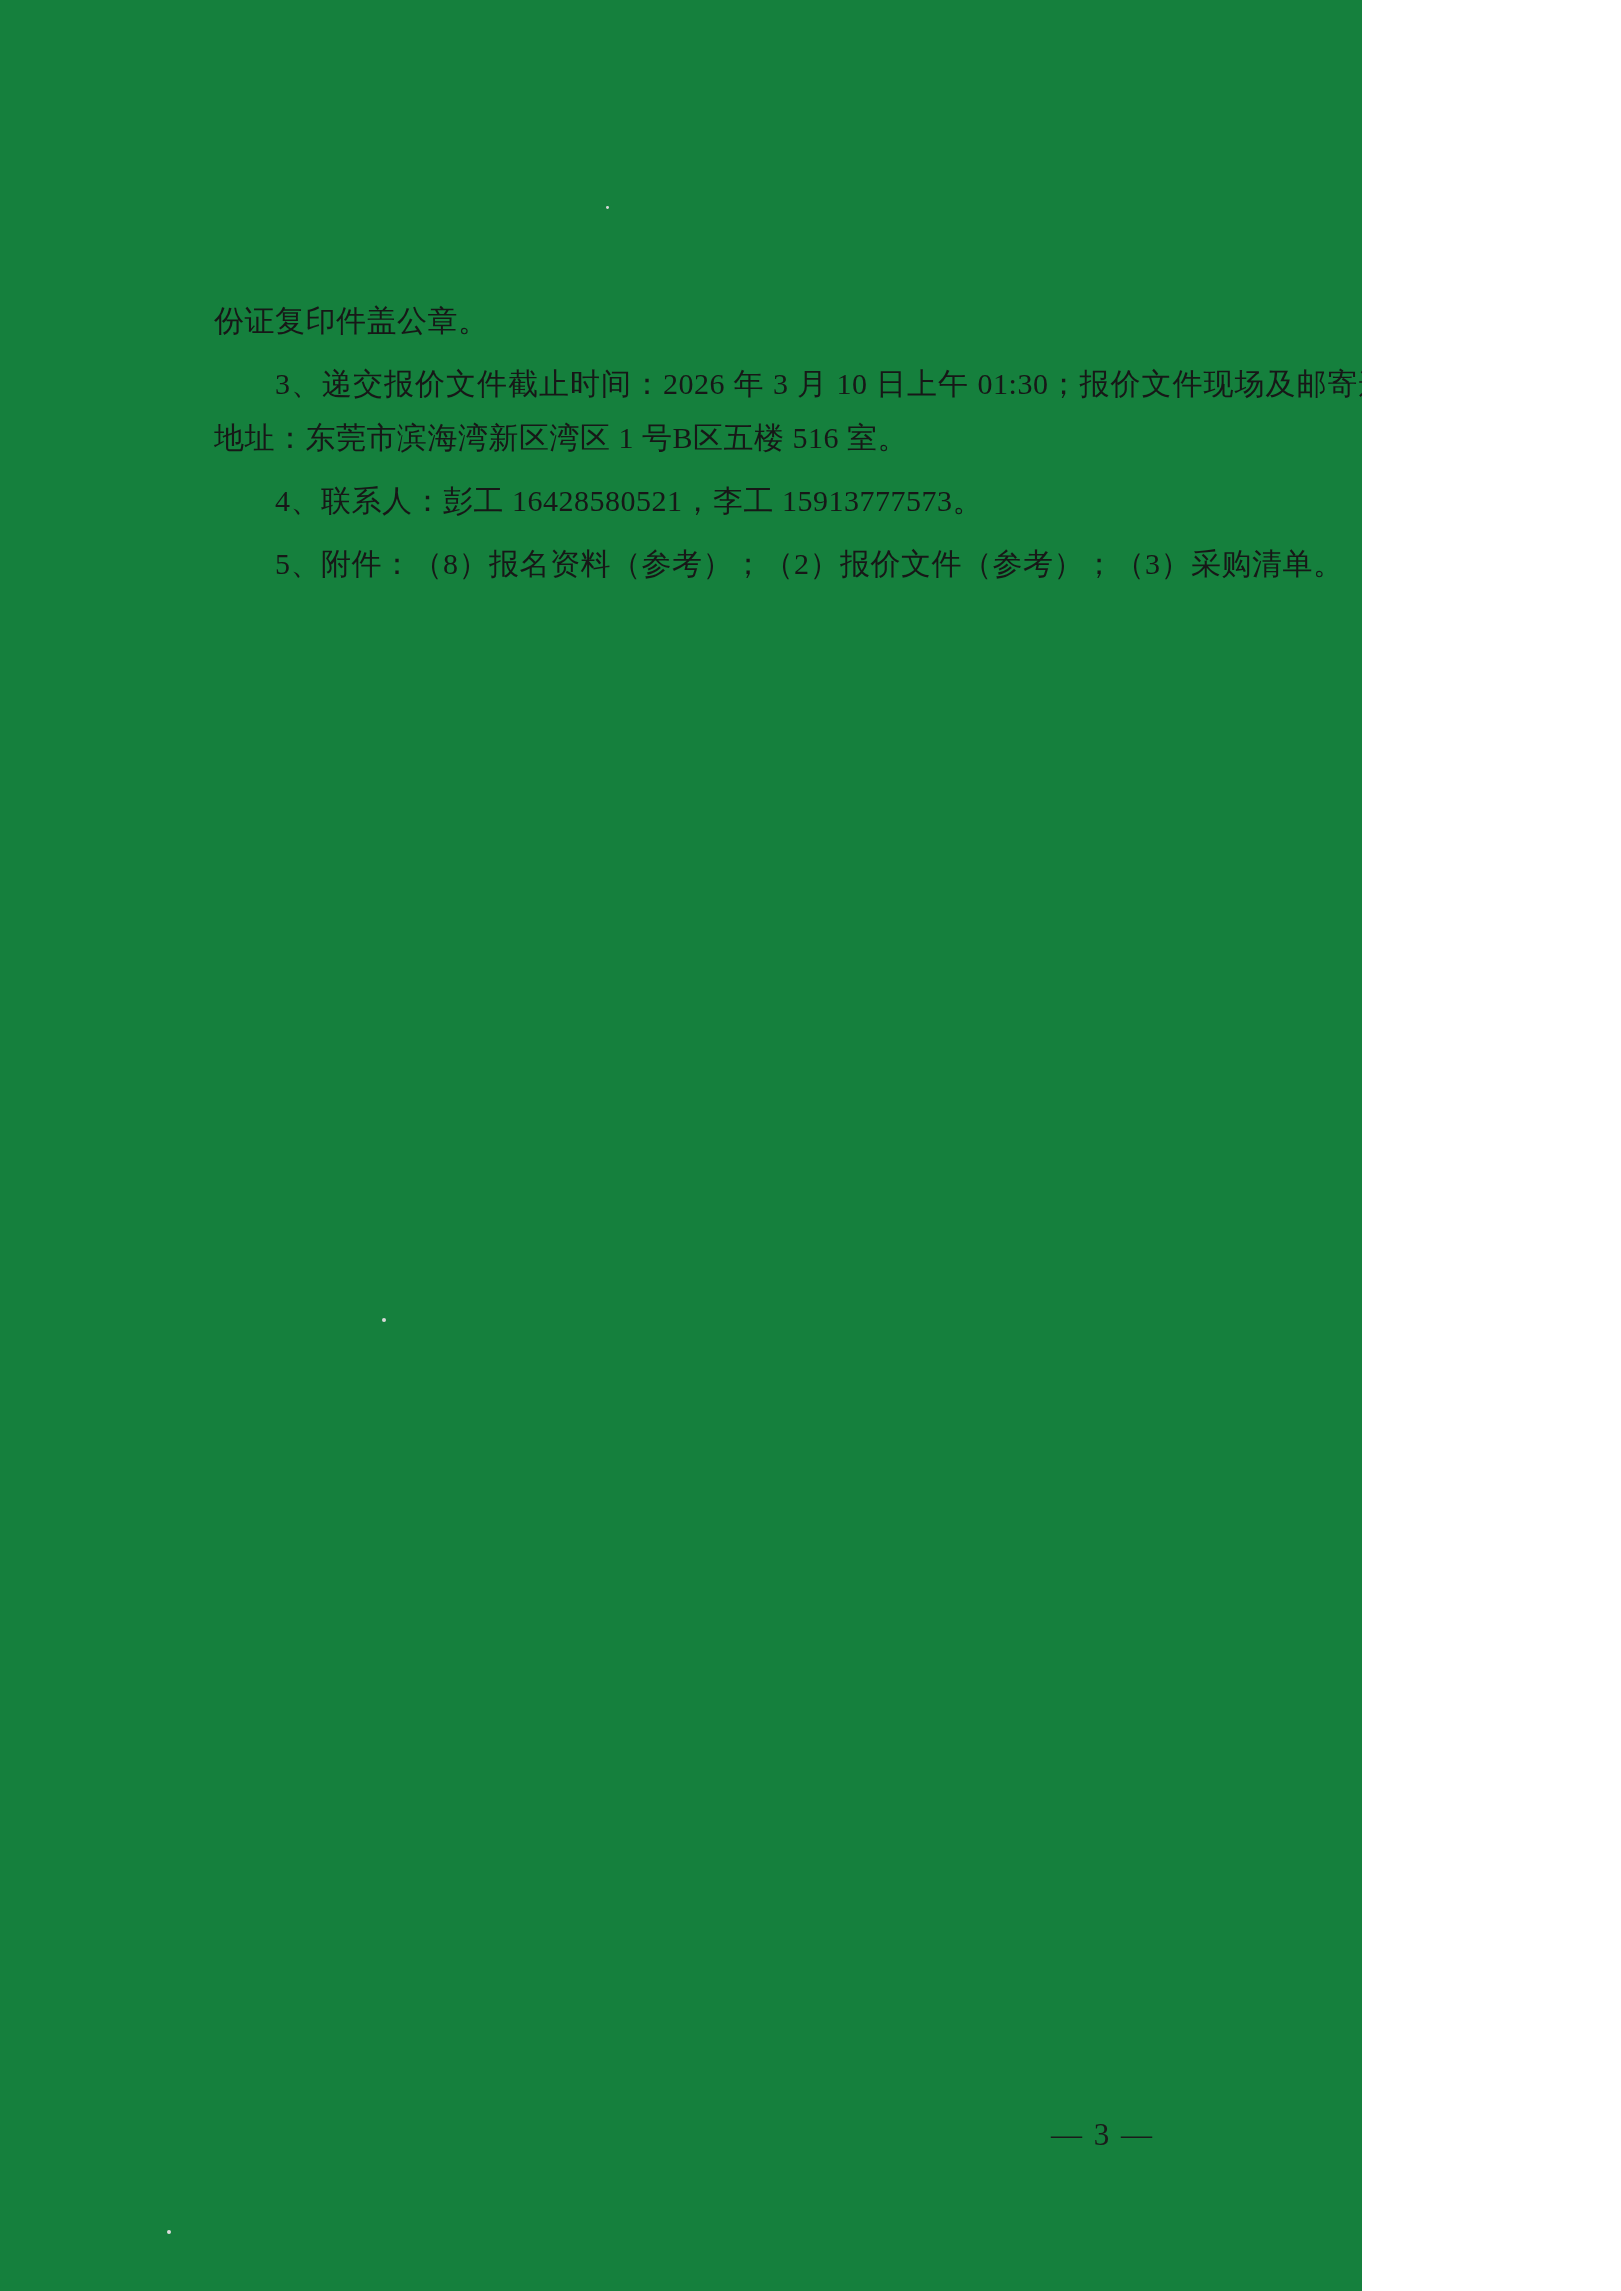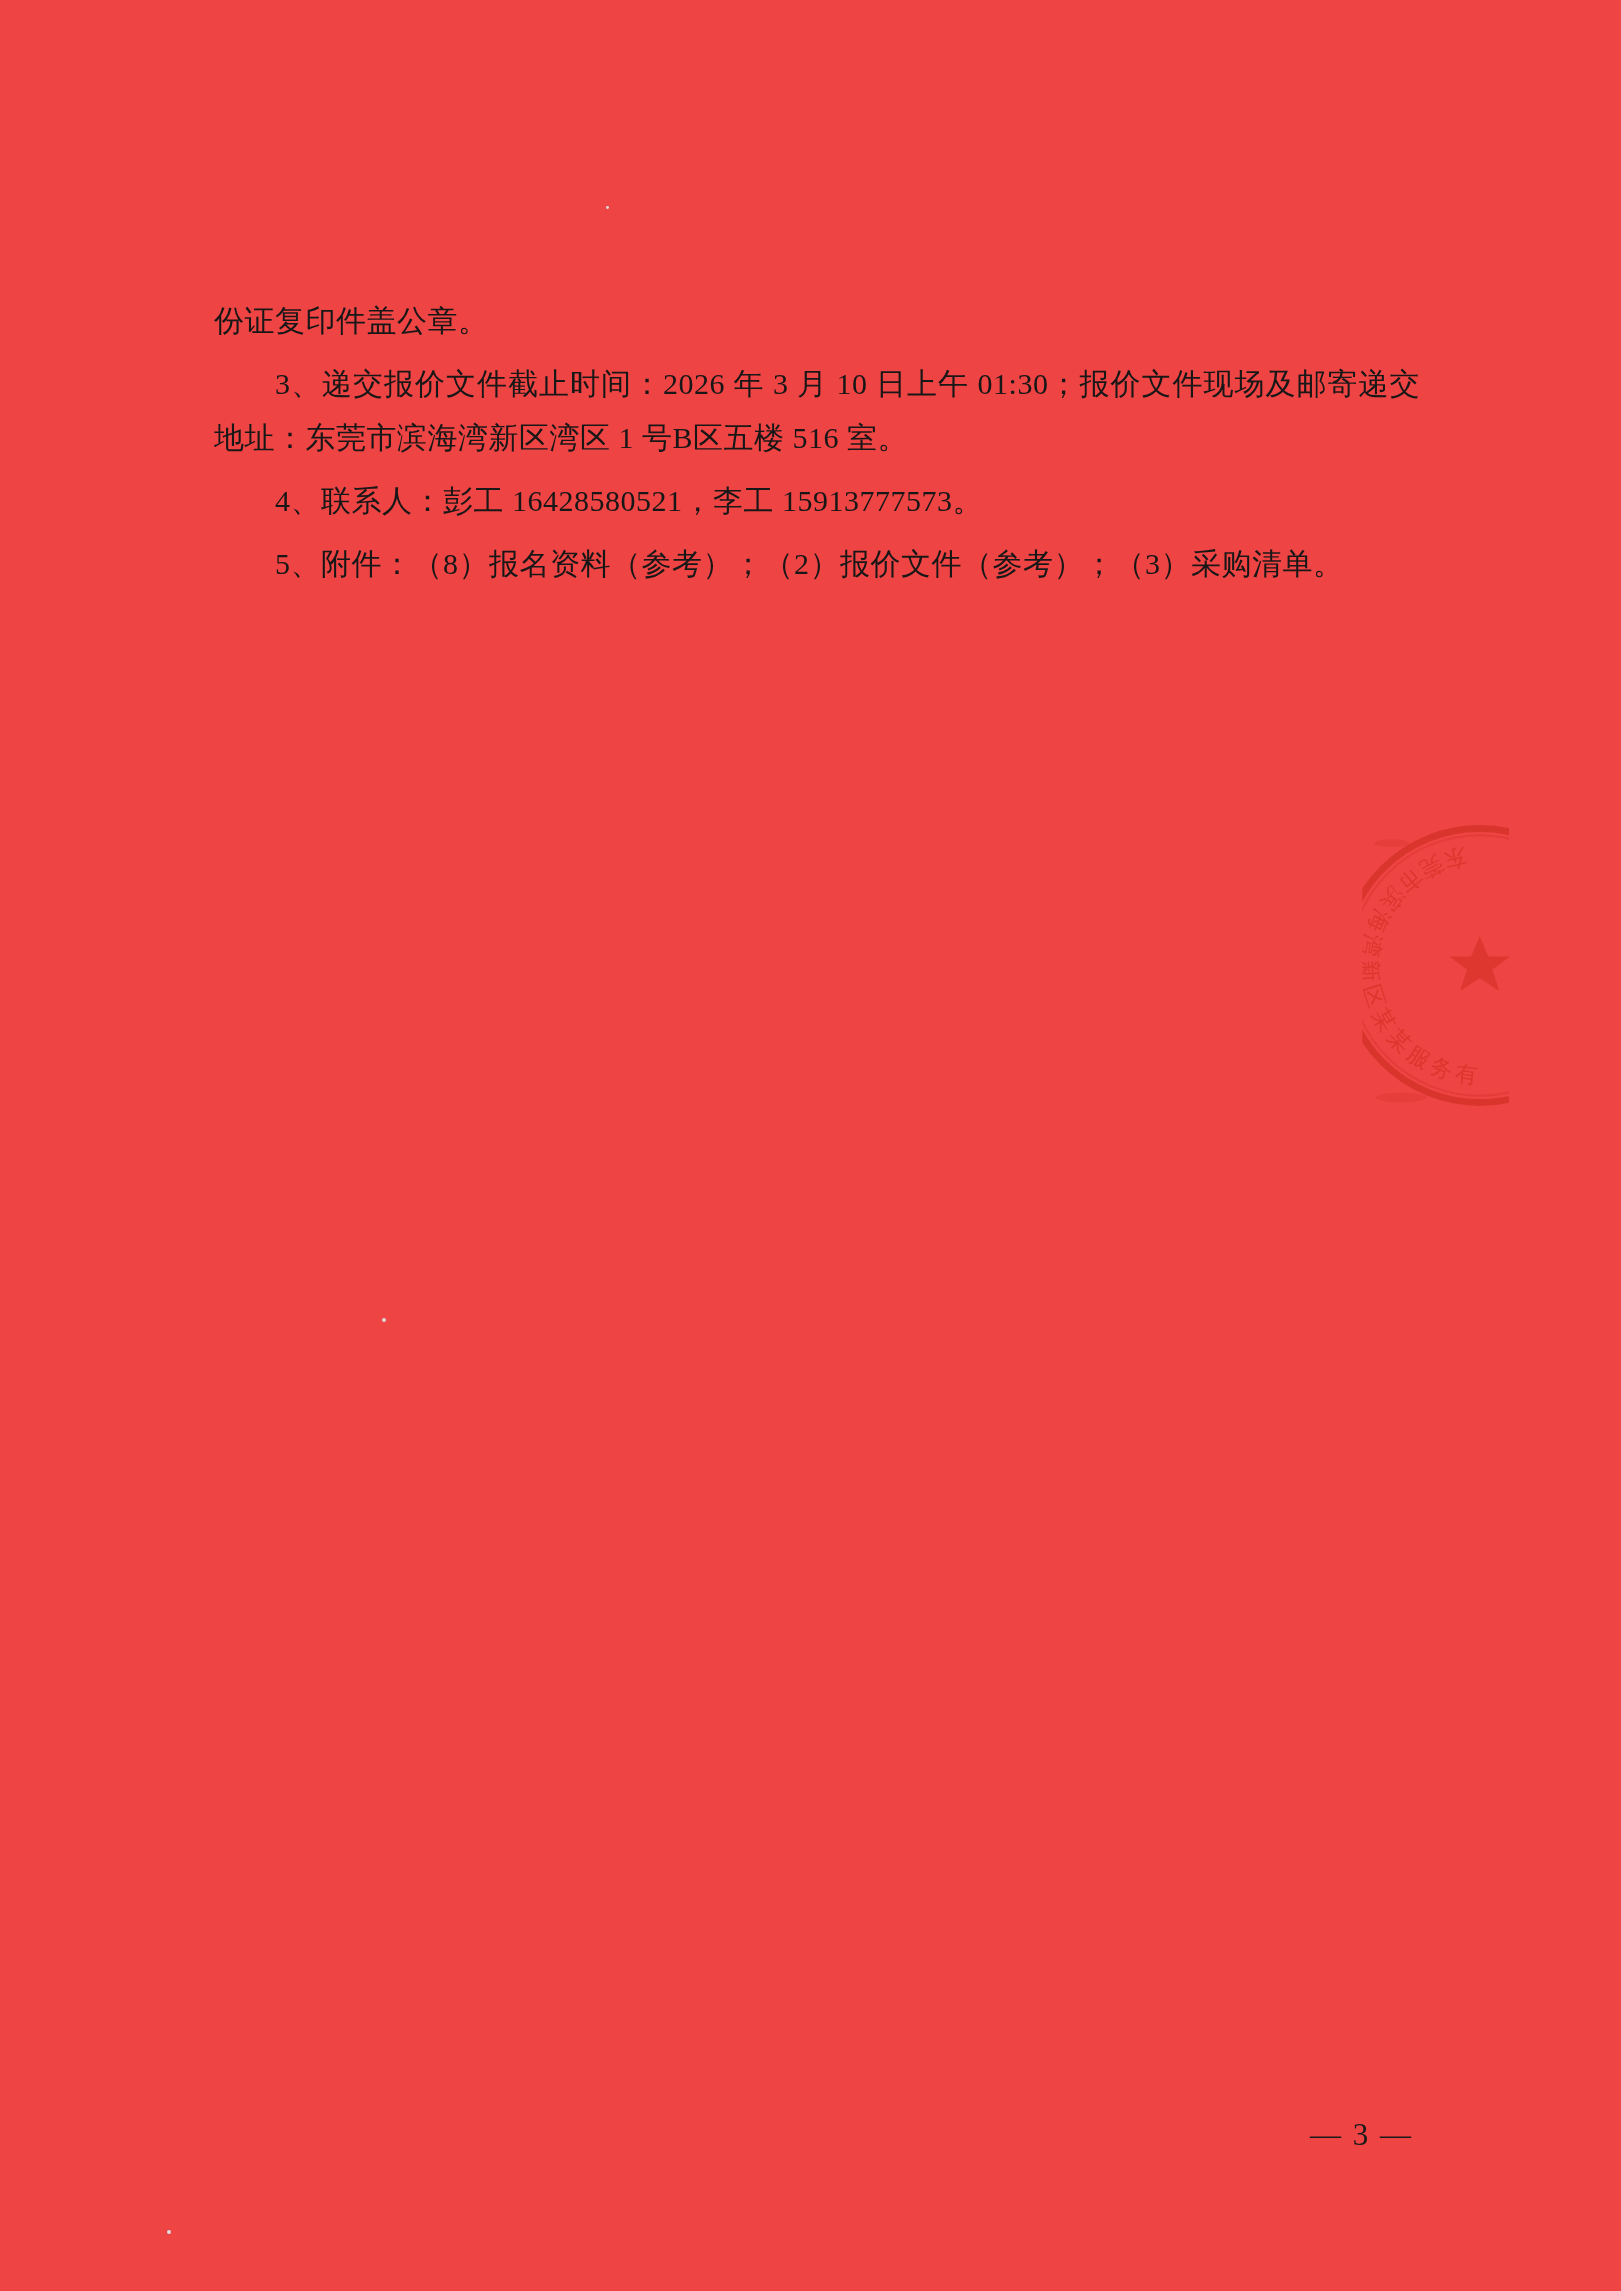--- a/index.html
+++ b/index.html
@@ -6,23 +6,23 @@
     margin: 0;
     padding: 0;
     background: #ffffff;
   }
   body {
     font-family: "Liberation Serif", "DejaVu Serif", serif;
     color: #1a1a1a;
   }
   .page {
     position: relative;
-    width: 1621px;
+    width: 1362px;
     height: 2292px;
-    background: #ef4444;
+    background: #15803d;
     overflow: hidden;
   }
   .content {
     position: absolute;
     left: 214px;
     top: 294px;
     width: 1206px;
   }
   .para {
     font-size: 30px;

